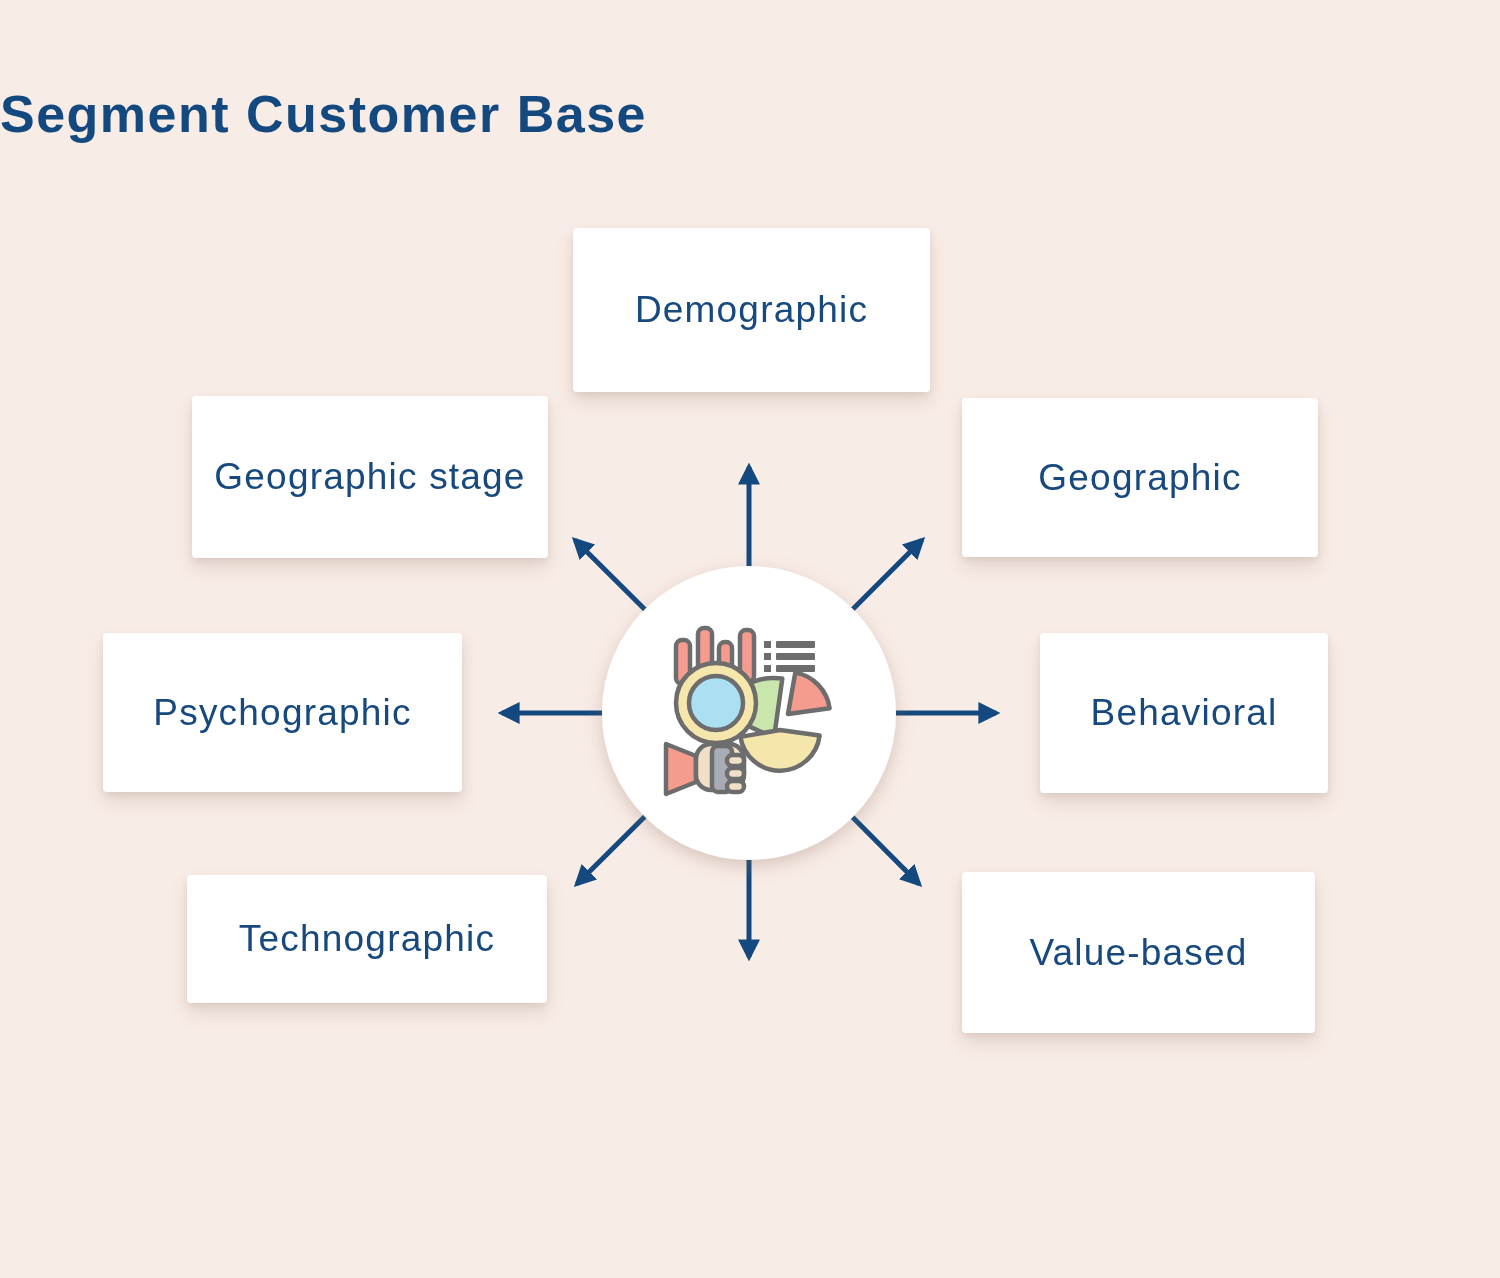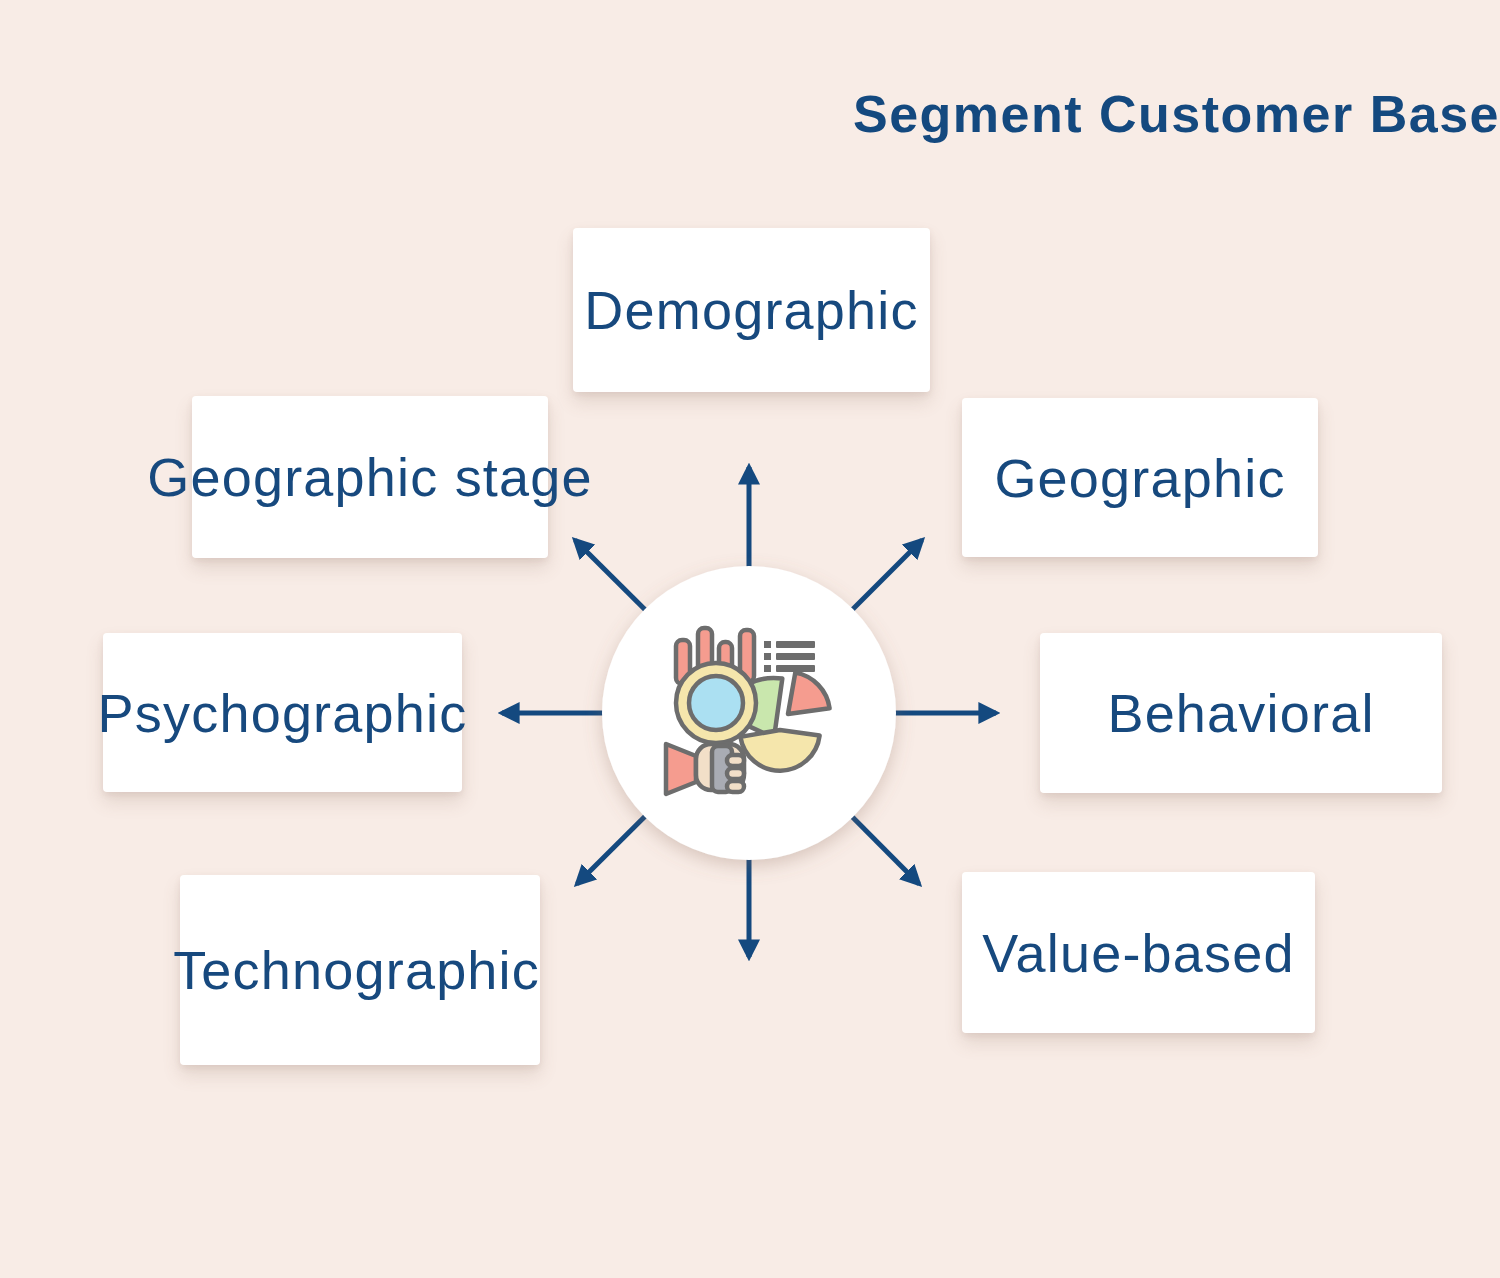--- a/index.html
+++ b/index.html
@@ -23,48 +23,48 @@
     overflow:hidden;
   }
   .stage{
     position:relative;
     width:1500px;height:1278px;
     background:var(--c-bg);
   }
   .title{
     position:absolute;
     top:84px;left:0;width:100%;
-    text-align:right;
+    text-align:left;
     font-size:52px;
     font-weight:700;
     letter-spacing:1.5px;
     color:var(--c-navy);
   }
   .diagram-svg{
     position:absolute;
     left:0;top:0;width:1500px;height:1278px;
   }
   .node-box{
     position:absolute;
     background:var(--c-white);
     border-radius:4px;
     box-shadow:0 10px 18px rgba(124,93,77,0.16), 0 3px 6px rgba(124,93,77,0.10);
     display:flex;align-items:center;justify-content:center;
     color:var(--c-text);
-    font-size:54px;
+    font-size:37px;
     font-weight:500;
     letter-spacing:1.2px;
     white-space:nowrap;
   }
   #box-demographic   {left:573px; top:228px;  width:357px; height:164px;}
   #box-lifecycle     {left:192px; top:396px;  width:356px; height:162px;}
   #box-geographic    {left:962px; top:398px;  width:356px; height:159px;}
   #box-psychographic {left:103px; top:633px;  width:359px; height:159px;}
-  #box-behavioral    {left:1040px;top:633px;  width:402px; height:160px;}
-  #box-technographic {left:180px; top:875px;  width:360px; height:190px;justify-content:flex-end;}
+  #box-behavioral    {left:1040px;top:633px;  width:288px; height:160px;}
+  #box-technographic {left:187px; top:875px;  width:360px; height:128px;}
   #box-value         {left:962px; top:872px;  width:353px; height:161px;align-items:center;}
   #box-needs         {left:573px; top:1040px; width:357px; height:158px;}
 
   .arrow-line{
     stroke:var(--c-navy);
     stroke-width:5;
     fill:none;
   }
   .icon-outline{stroke:var(--c-gray);stroke-width:4.5;stroke-linejoin:round;stroke-linecap:round;}
 </style>

